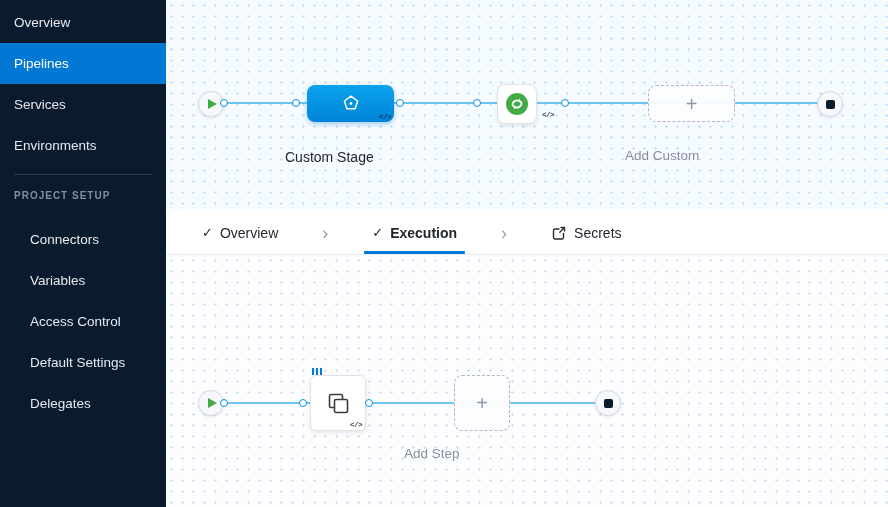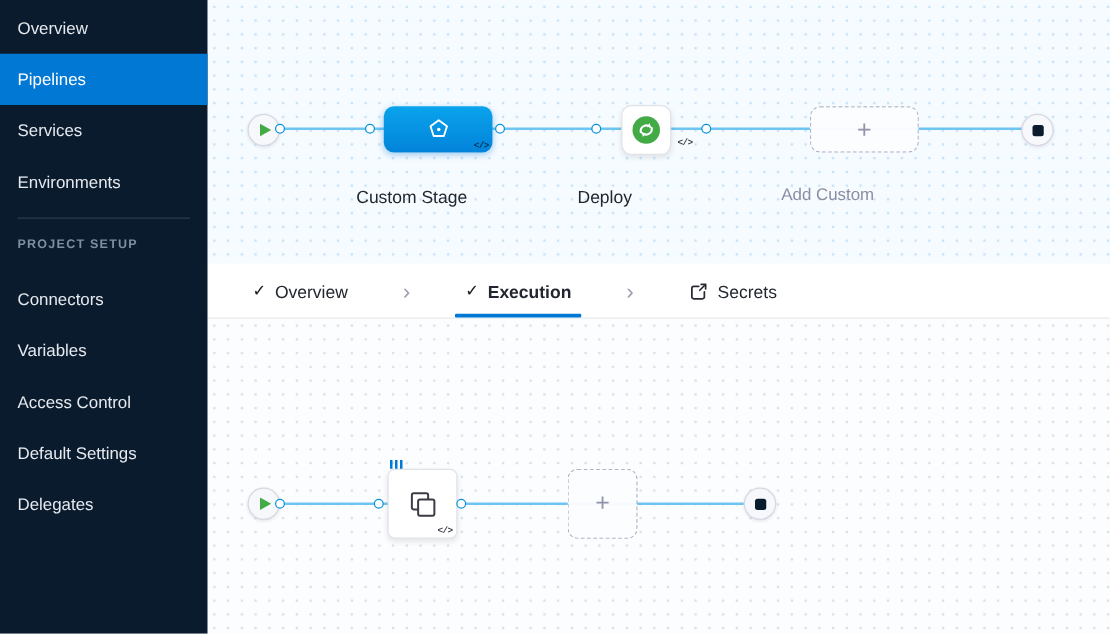--- a/index.html
+++ b/index.html
@@ -18,21 +18,21 @@
   .nav-item {
     height:41px; display:flex; align-items:center; padding-left:14px;
     font-size:13.5px; cursor:pointer; white-space:nowrap;
   }
   .nav-item.active { background:#0278d5; color:#fff; }
   .side-divider { border:none; border-top:1px solid rgba(255,255,255,0.14); margin:8px 14px 0 14px; }
   .section-label {
     padding:15px 0 0 14px; height:31px; font-size:10px; font-weight:700;
     letter-spacing:1px; color:#7f8fa0;
   }
-  .section-list { padding-top:13px; }
+  .section-list { padding-top:13px;margin-left:16px; }
   
   .main { position:absolute; left:166px; top:0; width:722px; height:507px; }
   .canvas {
     position:absolute; left:0; width:722px; overflow:hidden;
   }
   .canvas-top {
     top:0; height:211px; background-color:#f6fbff;
     background-image:radial-gradient(circle, rgba(2,120,213,0.20) 1px, transparent 1.3px);
     background-size:11px 11px;
   }
@@ -179,21 +179,20 @@
         <span class="tab-icon">
           <svg width="24" height="24" viewBox="0 0 24 24">
             <circle cx="12" cy="12" r="11" fill="#42ab45"></circle>
             <path d="M7.6 13.6 a4.6 4.6 0 0 1 7.7 -4 M16.4 10.4 a4.6 4.6 0 0 1 -7.7 4" stroke="#fff" stroke-width="1.7" fill="none" stroke-linecap="round"></path>
             <path d="M14.7 6.4 l0.7 3 l-3 0.3 z" fill="#fff"></path>
             <path d="M9.3 17.6 l-0.7 -3 l3 -0.3 z" fill="#fff"></path>
           </svg>
         </span>
       </div>
       <span class="code-badge float" style="left:376px; top:111px;">&lt;/&gt;</span>
-      <div class="node-label" style="left:296px; top:147px; width:110px;">Deploy</div>
 
       <div class="add-box" style="left:482px; top:85px; width:87px; height:37px;">
         <span class="plus-glyph">+</span>
       </div>
       <div class="node-label muted" style="left:459px; top:145px; width:132px;">Add Custom</div>
 
       <div class="round-node" style="left:651px; top:91px;">
         <span class="stop-sq"></span>
       </div>
     </div>
@@ -243,20 +242,21 @@
             <rect x="5.5" y="5.5" width="13" height="13" rx="1.5"></rect>
             <rect x="10.5" y="10.5" width="13" height="13" rx="1.5" fill="#fff"></rect>
           </svg>
         </span>
         <span class="code-badge in-box">&lt;/&gt;</span>
       </div>
 
       <div class="add-box" style="left:288px; top:120px; width:56px; height:56px;">
         <span class="plus-glyph">+</span>
       </div>
+      <div class="node-label muted" style="left:238px; top:188px; width:156px;">Add Step</div>
 
       <div class="round-node" style="left:429px; top:135px;">
         <span class="stop-sq"></span>
       </div>
     </div>
 
   </div>
 </div>
 
 </body></html>

